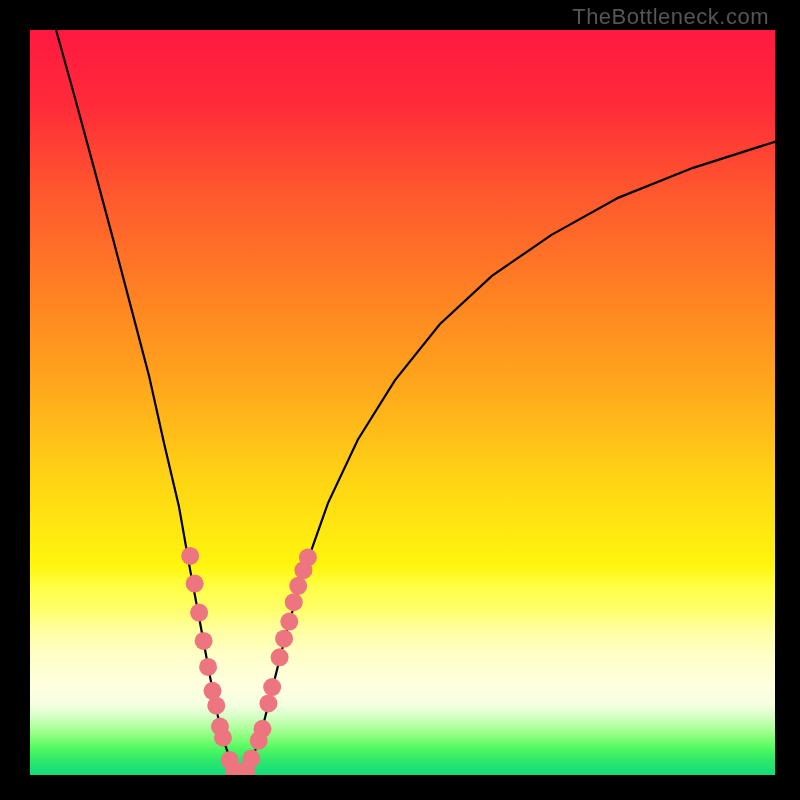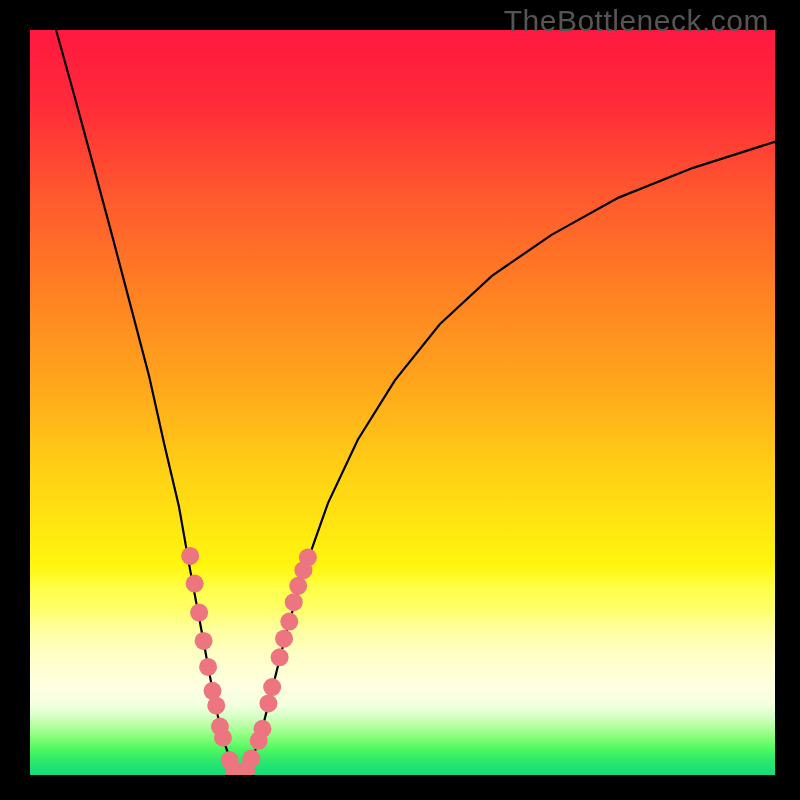--- a/index.html
+++ b/index.html
@@ -22,21 +22,21 @@
     background: #fff;
     overflow: hidden;
   }
   .gradient {
     position: absolute;
     inset: 0;
   }
   .watermark {
     position: absolute;
     color: #555;
-    font-size: 30px;
+    font-size: 22px;
     letter-spacing: 0.5px;
     text-align: right;
   }
   svg.curve {
     position: absolute;
     inset: 0;
   }
 </style>
 </head>
 <body>

